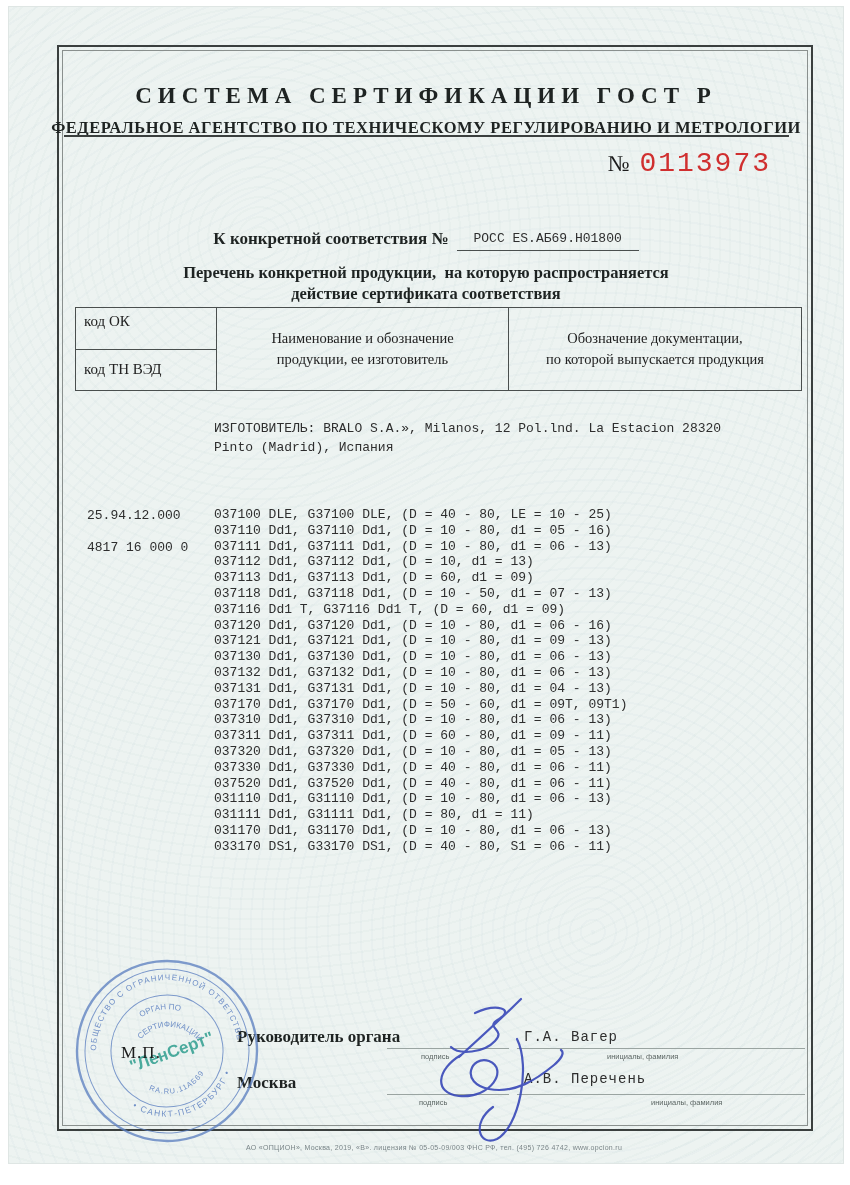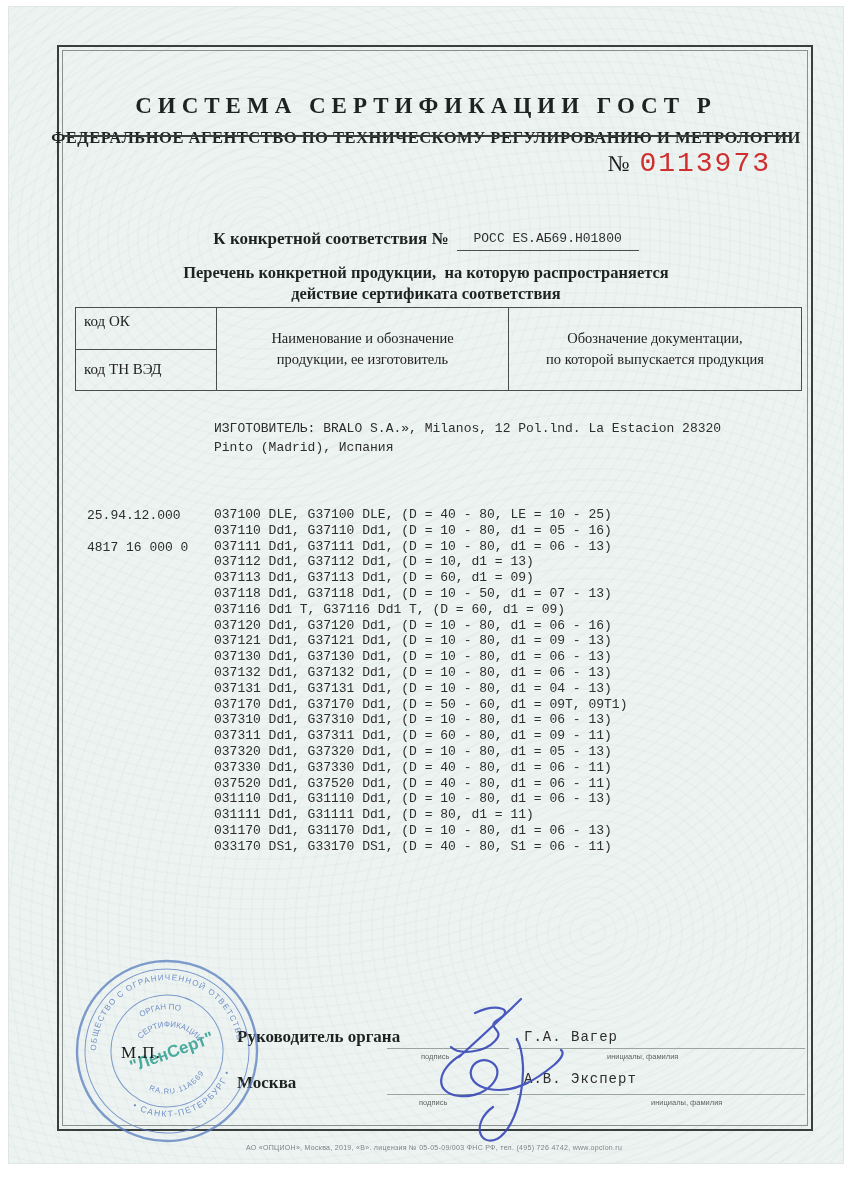--- a/index.html
+++ b/index.html
@@ -16,21 +16,21 @@
       repeating-radial-gradient(circle at 70% 80%, rgba(140,170,195,.05) 0 2px, transparent 2px 11px);
     border:1px solid #dfe6e4;
   }
   .frame-outer{
     position:absolute;left:48px;top:38px;width:756px;height:1086px;
     border:2px solid #3a3f3e;box-sizing:border-box;
   }
   .frame-inner{position:absolute;inset:3px;border:1px solid #8a908e;}
   .hdr{position:absolute;left:0;right:0;top:38px;text-align:center;}
   .hdr-title{
-    padding-top:48px;font-size:23px;font-weight:bold;letter-spacing:6px;
+    padding-top:38px;font-size:23px;font-weight:bold;letter-spacing:6px;
     color:#1e2322;
   }
   .hdr-agency{
     margin-top:9px;font-size:16.5px;font-weight:bold;letter-spacing:.5px;color:#1e2322;
   }
   .hdr-divider{position:absolute;left:55px;right:54px;top:128px;border-top:2px solid #3a3f3e;}
   .doc-number{
     position:absolute;top:141px;right:72px;white-space:nowrap;
   }
   .doc-number .no-sign{font-size:23px;color:#1c1c1c;margin-right:10px;}
@@ -176,21 +176,21 @@
   <div class="sig-label" style="left:228px;top:1020px;">Руководитель органа</div>
   <div class="sig-line" style="left:378px;top:1041px;width:122px;"></div>
   <div class="sig-caption" style="left:412px;top:1045px;">подпись</div>
   <div class="sig-name mono" style="left:515px;top:1022px;">Г.А. Вагер</div>
   <div class="sig-line" style="left:508px;top:1041px;width:288px;"></div>
   <div class="sig-caption" style="left:598px;top:1045px;">инициалы, фамилия</div>
 
   <div class="sig-label" style="left:228px;top:1066px;">Москва</div>
   <div class="sig-line" style="left:378px;top:1087px;width:122px;"></div>
   <div class="sig-caption" style="left:410px;top:1091px;">подпись</div>
-  <div class="sig-name mono" style="left:515px;top:1064px;">А.В. Эксперт</div>
+  <div class="sig-name mono" style="left:515px;top:1064px;">А.В. Перечень</div>
   <div class="sig-line" style="left:508px;top:1087px;width:288px;"></div>
   <div class="sig-caption" style="left:642px;top:1091px;">инициалы, фамилия</div>
 
   <svg class="sig-ink" width="850" height="1185" viewBox="0 0 850 1185">
     <g fill="none" stroke="#3848b8" stroke-width="2.2" stroke-linecap="round" opacity="0.9">
       <path d="M 512 992 C 500 1004, 472 1030, 450 1050 M 466 1006 C 488 996, 506 1002, 490 1012 C 474 1021, 498 1022, 486 1034 C 475 1046, 450 1048, 442 1040"></path>
       <path d="M 508 1032 C 522 1060, 510 1120, 488 1132 C 470 1140, 462 1116, 484 1100 M 452 1048 C 428 1062, 424 1086, 450 1089 C 482 1092, 500 1062, 480 1054 C 462 1048, 450 1076, 480 1082 C 506 1087, 528 1072, 545 1058 C 552 1052, 556 1046, 552 1043"></path>
     </g>
   </svg>
 

